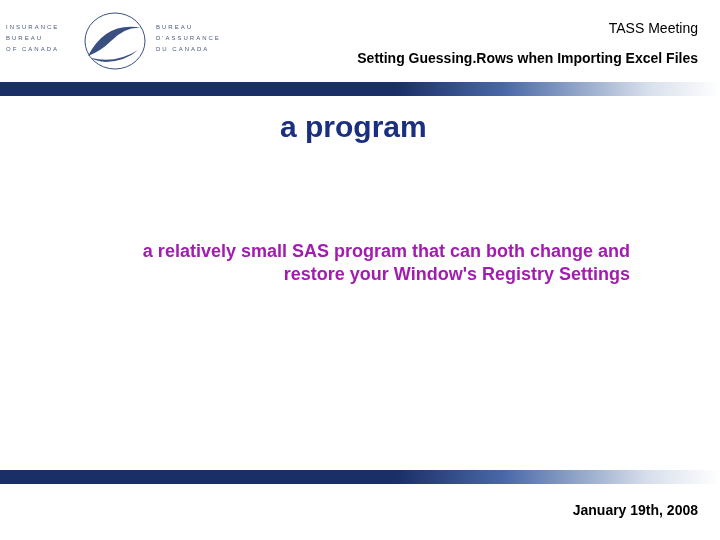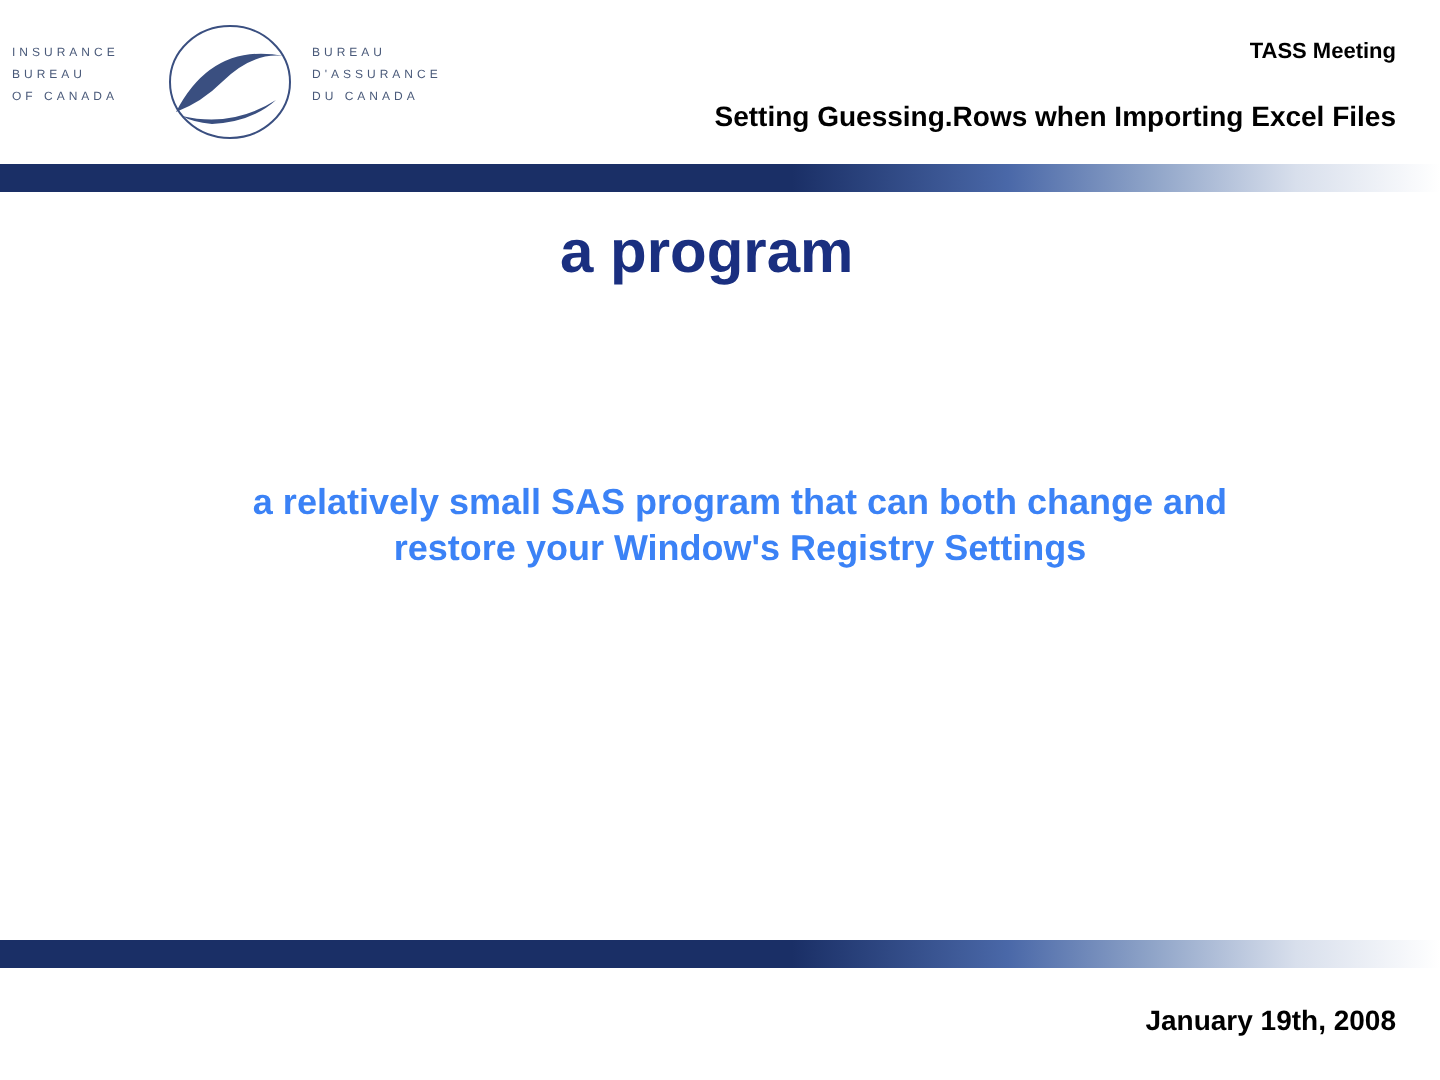--- a/index.html
+++ b/index.html
@@ -44,22 +44,22 @@
     position: absolute;
     left: 70px;
     top: 2px;
     width: 78px;
     height: 70px;
   }
   .meeting {
     position: absolute;
     right: 22px;
     top: 20px;
-    font-size: 11px;
-    font-weight: bold;
+    font-size: 14px;
+    font-weight: normal;
     color: #000;
   }
   .subtitle {
     position: absolute;
     right: 22px;
     top: 50px;
     font-size: 14px;
     font-weight: bold;
     color: #000;
   }
@@ -78,22 +78,22 @@
     font-weight: bold;
     color: #1a2f80;
   }
   .body-text {
     position: absolute;
     left: 110px;
     top: 240px;
     width: 520px;
     font-size: 18px;
     font-weight: bold;
-    color: #3b82f6;
-    text-align: center;
+    color: #a21caf;
+    text-align: right;
     line-height: 1.3;
   }
   .footer-date {
     position: absolute;
     right: 22px;
     top: 502px;
     font-size: 14px;
     font-weight: bold;
     color: #000;
   }

